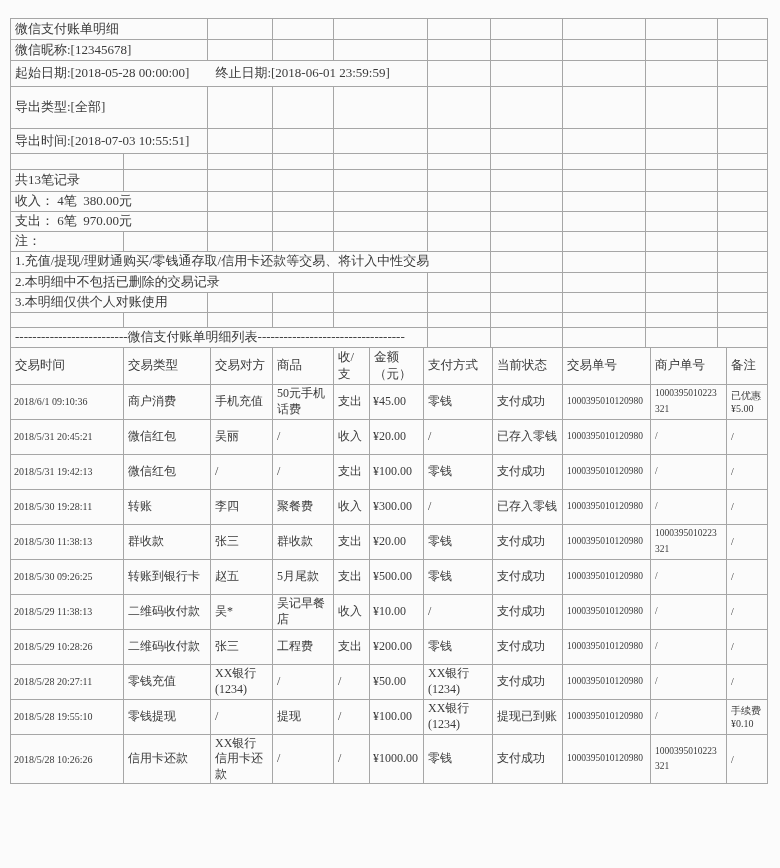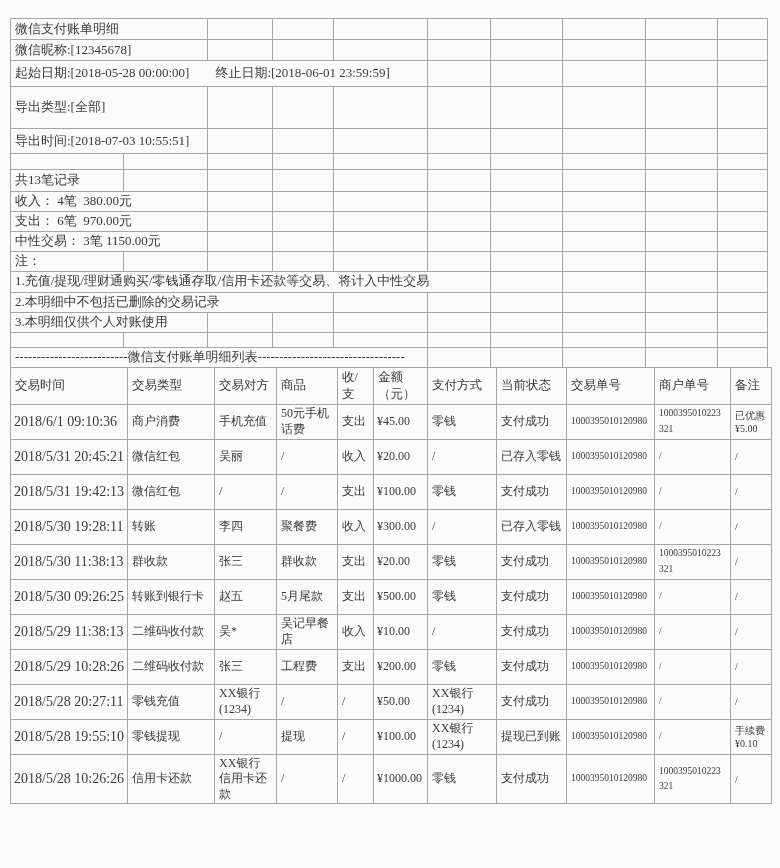--- a/index.html
+++ b/index.html
@@ -14,21 +14,21 @@
   td,th {
     border:1px solid var(--border); padding:1px 4px;
     font-weight:normal; text-align:left; vertical-align:middle;
     font-size:12px; line-height:1.3; overflow:hidden;
   }
   .top td { font-size:13px; white-space:pre-wrap; }
   .main { margin-top:-1px; }
   .main th { white-space:pre-wrap; font-size:12.5px; line-height:1.35; }
   .main thead tr { height:30px; }
   .main tbody tr { height:35px; }
-  .main td.time { font-size:14px; white-space:nowrap; padding:1px 3px; }
+  .main td.time { font-size:10px; white-space:nowrap; padding:1px 3px; }
   .main td.amt  { font-size:12px; white-space:nowrap; padding:1px 3px; }
   .main td.num  { font-size:9.5px; word-break:break-all; line-height:1.6; }
   .main td.pad  { padding-right:9px; }
   .main td.rem  { font-size:10px; }
 </style>
 </head>
 <body>
 
 <div class="sheet">
 
@@ -128,31 +128,20 @@
           <td></td>
           <td></td>
           <td></td>
           <td></td>
           <td></td>
           <td></td>
           <td></td>
     </tr>
     <tr style="height:20px">
       <td colspan="2">支出： 6笔  970.00元</td>
-      <td></td>
-          <td></td>
-          <td></td>
-          <td></td>
-          <td></td>
-          <td></td>
-          <td></td>
-          <td></td>
-    </tr>
-    <tr style="height:20px">
-      <td colspan="2">中性交易： 3笔 1150.00元</td>
       <td></td>
           <td></td>
           <td></td>
           <td></td>
           <td></td>
           <td></td>
           <td></td>
           <td></td>
     </tr>
     <tr style="height:18px">

